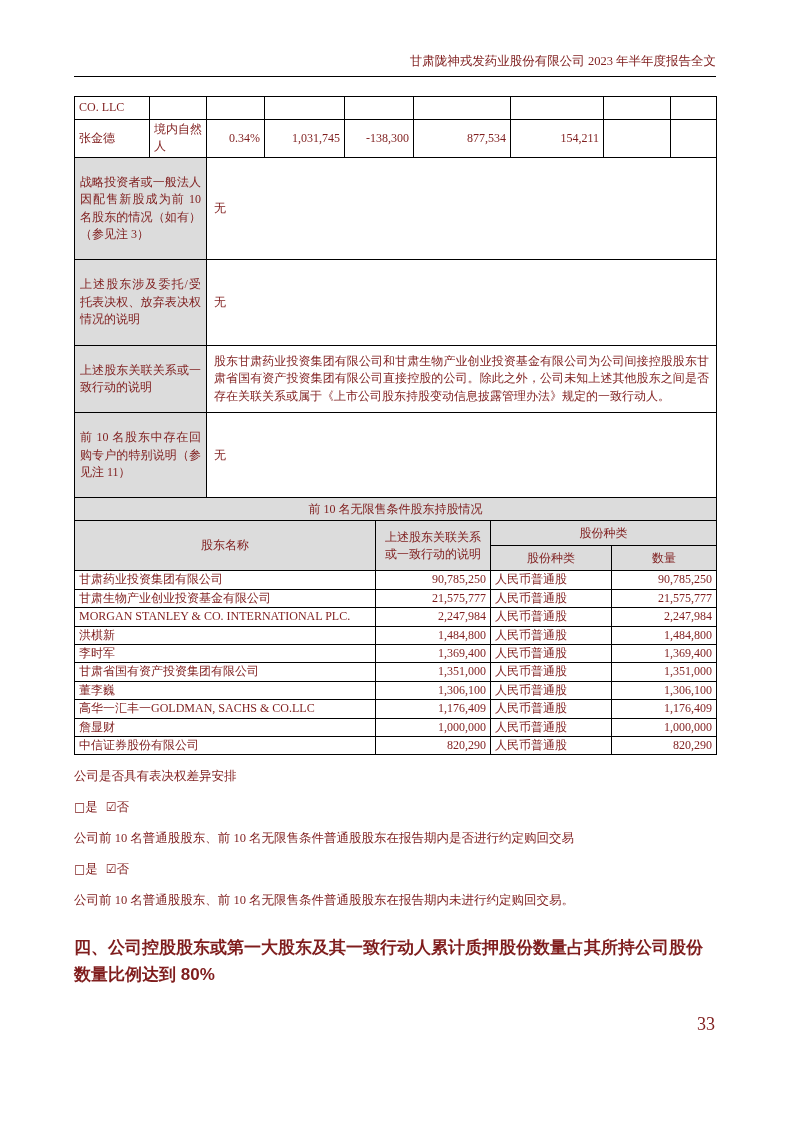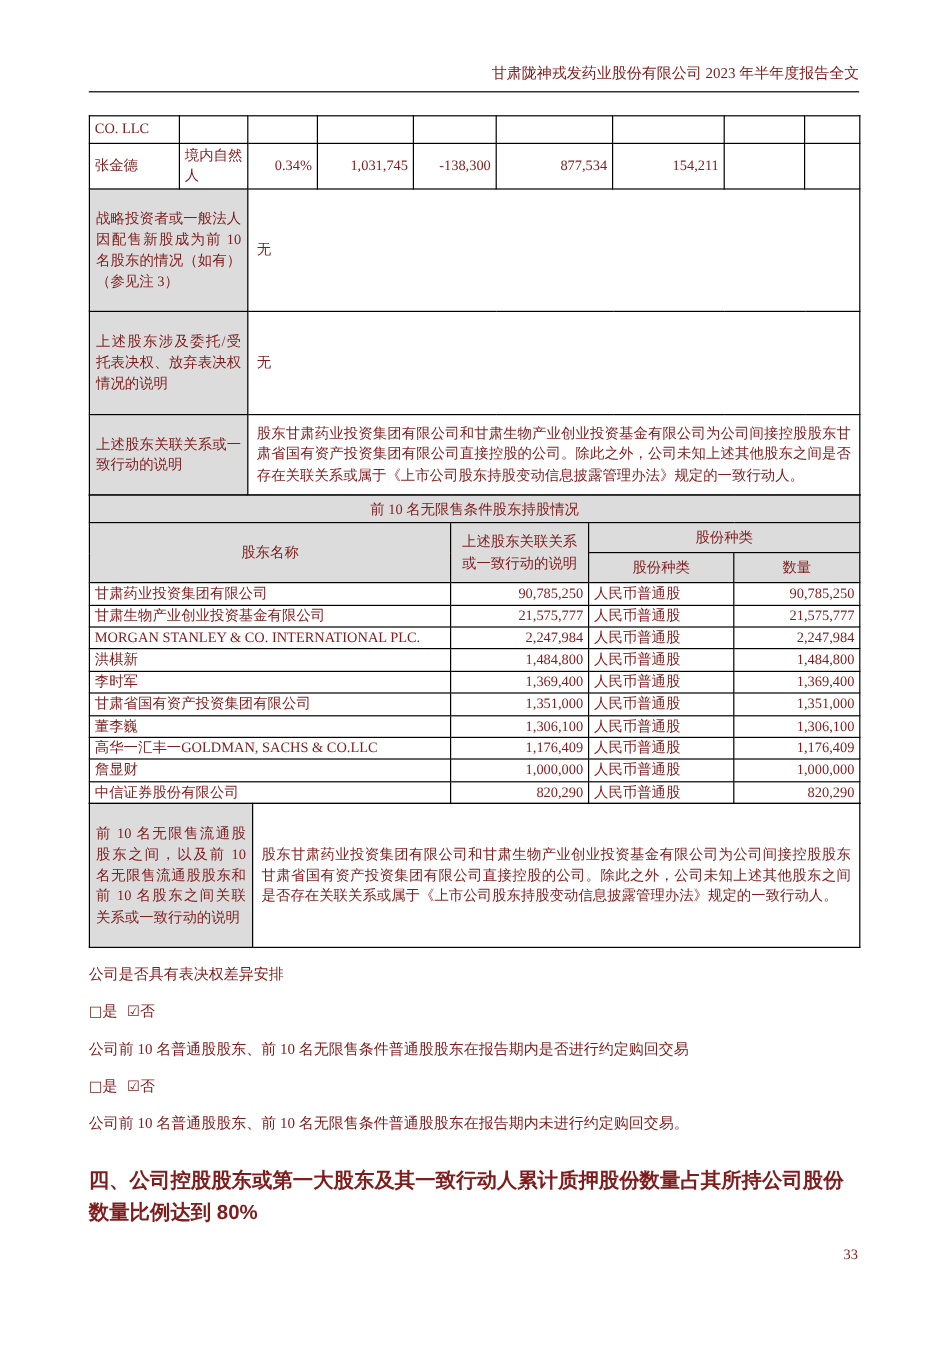--- a/index.html
+++ b/index.html
@@ -66,22 +66,22 @@
   .sec-heading {
     font-family: "Liberation Sans", "DejaVu Sans", sans-serif;
     font-weight: bold;
     font-size: 17px;
     line-height: 1.55;
     margin: 26px 4px 0 0;
   }
   .applicable-line { margin-top: 26px; }
   .page-number {
     position: absolute;
-    right: 78px; top: 1038px;
-    font-size: 12px;
+    right: 78px; top: 1014px;
+    font-size: 18px;
   }
 </style>
 </head>
 <body>
 
 <div class="page">
 
   <div class="content">
     <div class="doc-header">
       <span>甘肃陇神戎发药业股份有限公司 2023 年半年度报告全文</span>
@@ -127,20 +127,24 @@
         <td colspan="7" class="val-none" style="height:60px">无</td>
       </tr>
       <tr>
         <td colspan="2" class="label-cell">上述股东涉及委托/受托表决权、放弃表决权情况的说明</td>
         <td colspan="7" class="val-none" style="height:46px">无</td>
       </tr>
       <tr>
         <td colspan="2" class="label-cell">上述股东关联关系或一致行动的说明</td>
         <td colspan="7" class="just longtext">股东甘肃药业投资集团有限公司和甘肃生物产业创业投资基金有限公司为公司间接控股股东甘肃省国有资产投资集团有限公司直接控股的公司。除此之外，公司未知上述其他股东之间是否存在关联关系或属于《上市公司股东持股变动信息披露管理办法》规定的一致行动人。</td>
       </tr>
+      <tr>
+        <td colspan="2" class="label-cell">前 10 名股东中存在回购专户的特别说明（参见注 11）</td>
+        <td colspan="7" class="val-none" style="height:48px">无</td>
+      </tr>
     </tbody>
       </table>
 
     <table class="tB">
       <colgroup>
         <col style="width:301px">
           <col style="width:115px">
           <col style="width:121px">
           <col style="width:105px">
       </colgroup>
@@ -219,24 +223,20 @@
       </tr>
     </tbody>
       </table>
 
     <table class="tC">
       <colgroup>
         <col style="width:136px">
           <col style="width:506px">
       </colgroup>
       <tbody>
-          <tr>
-        <td class="label-cell">前 10 名无限售流通股股东之间，以及前 10 名无限售流通股股东和前 10 名股东之间关联关系或一致行动的说明</td>
-        <td class="just longtext">股东甘肃药业投资集团有限公司和甘肃生物产业创业投资基金有限公司为公司间接控股股东甘肃省国有资产投资集团有限公司直接控股的公司。除此之外，公司未知上述其他股东之间是否存在关联关系或属于《上市公司股东持股变动信息披露管理办法》规定的一致行动人。</td>
-      </tr>
     </tbody>
       </table>
 
     <p class="bodytext p-line">公司是否具有表决权差异安排</p>
     <p class="bodytext p-line">
       <span class="cb">□</span><span>是</span><span class="cbgap"></span><span class="cb">☑</span><span>否</span>
     </p>
     <p class="bodytext p-line">公司前 10 名普通股股东、前 10 名无限售条件普通股股东在报告期内是否进行约定购回交易</p>
     <p class="bodytext p-line">
       <span class="cb">□</span><span>是</span><span class="cbgap"></span><span class="cb">☑</span><span>否</span>

